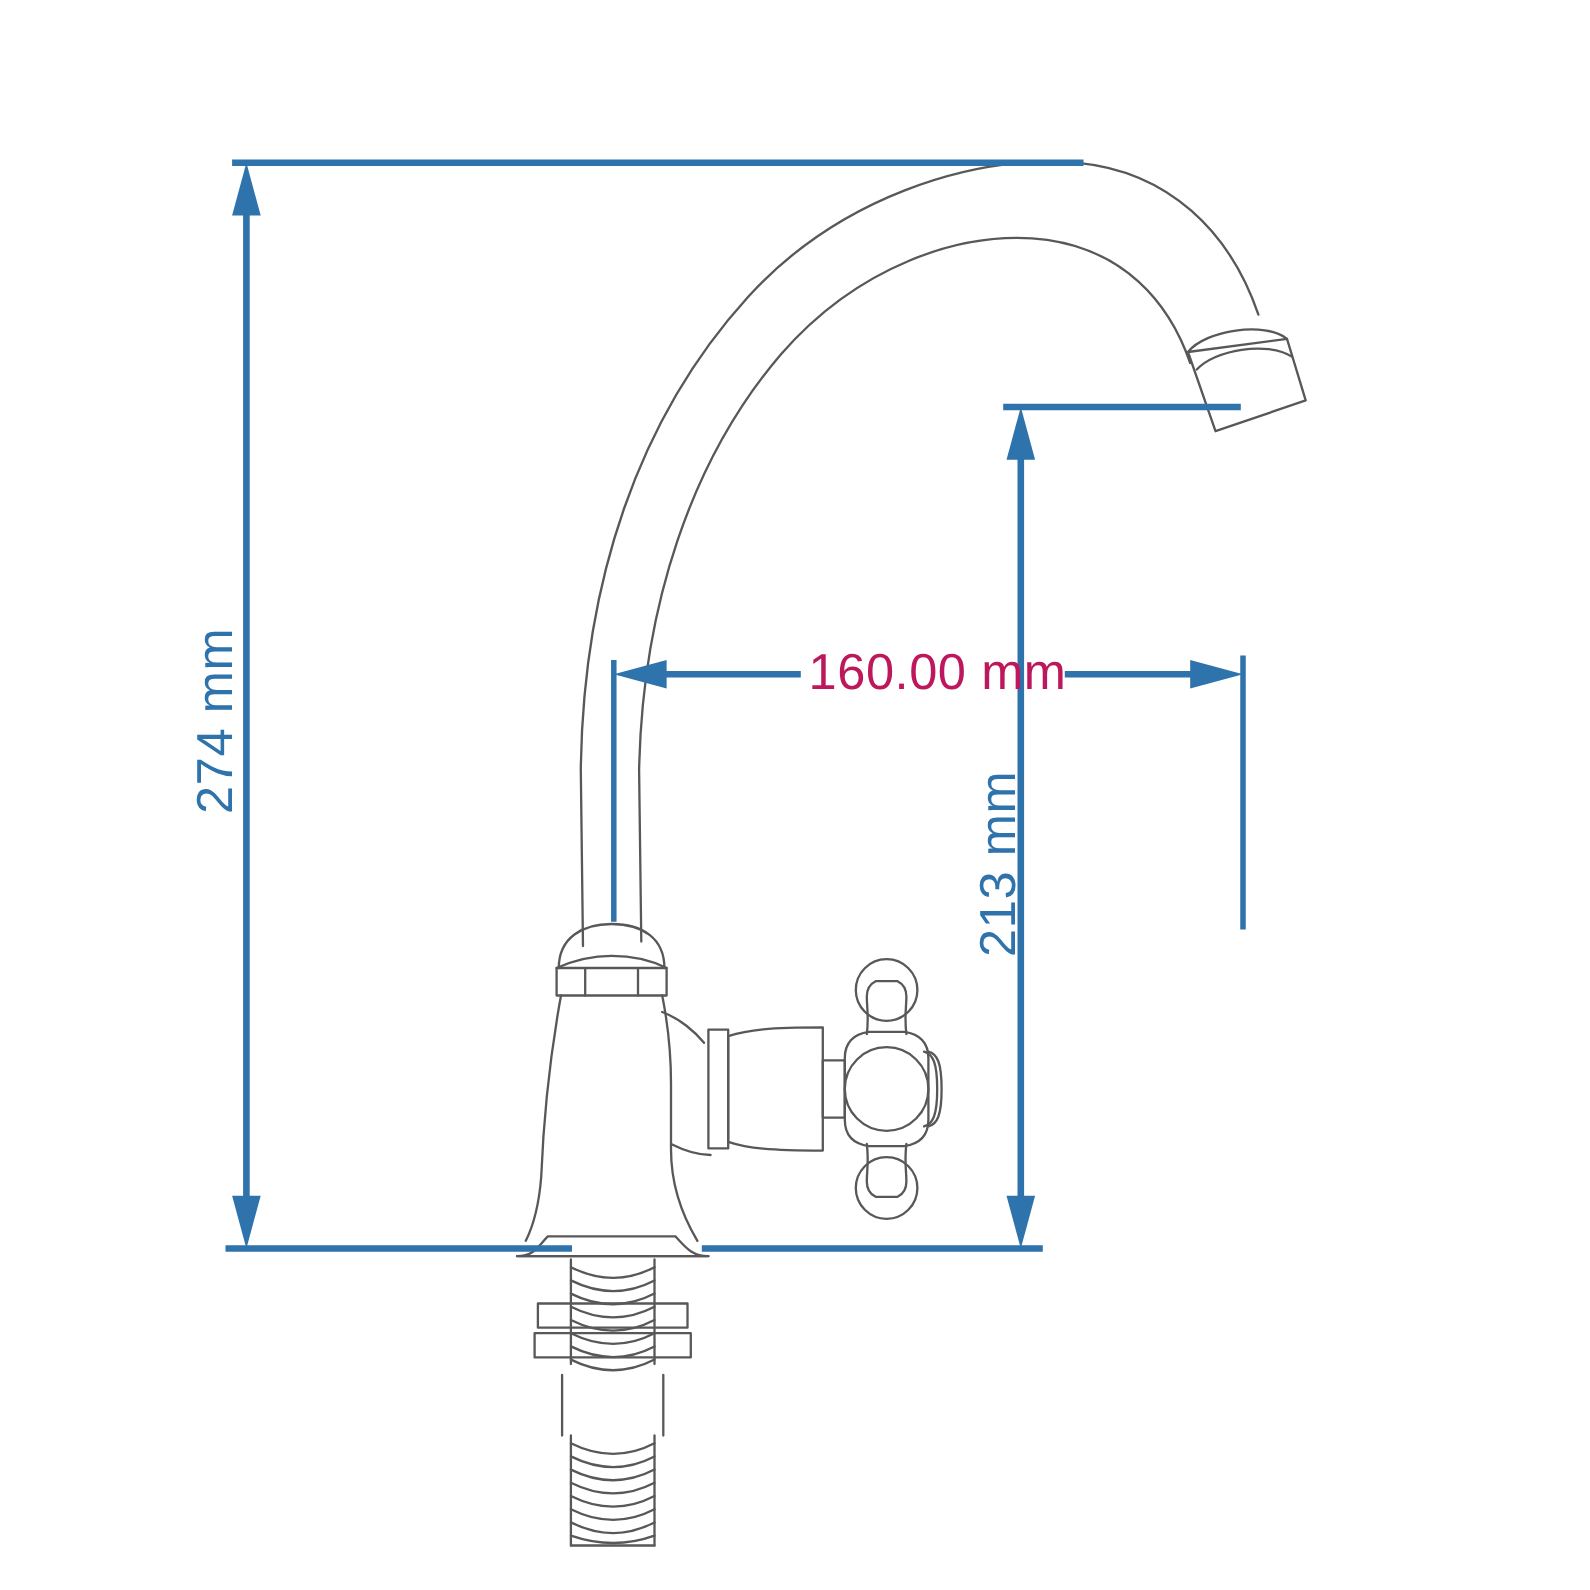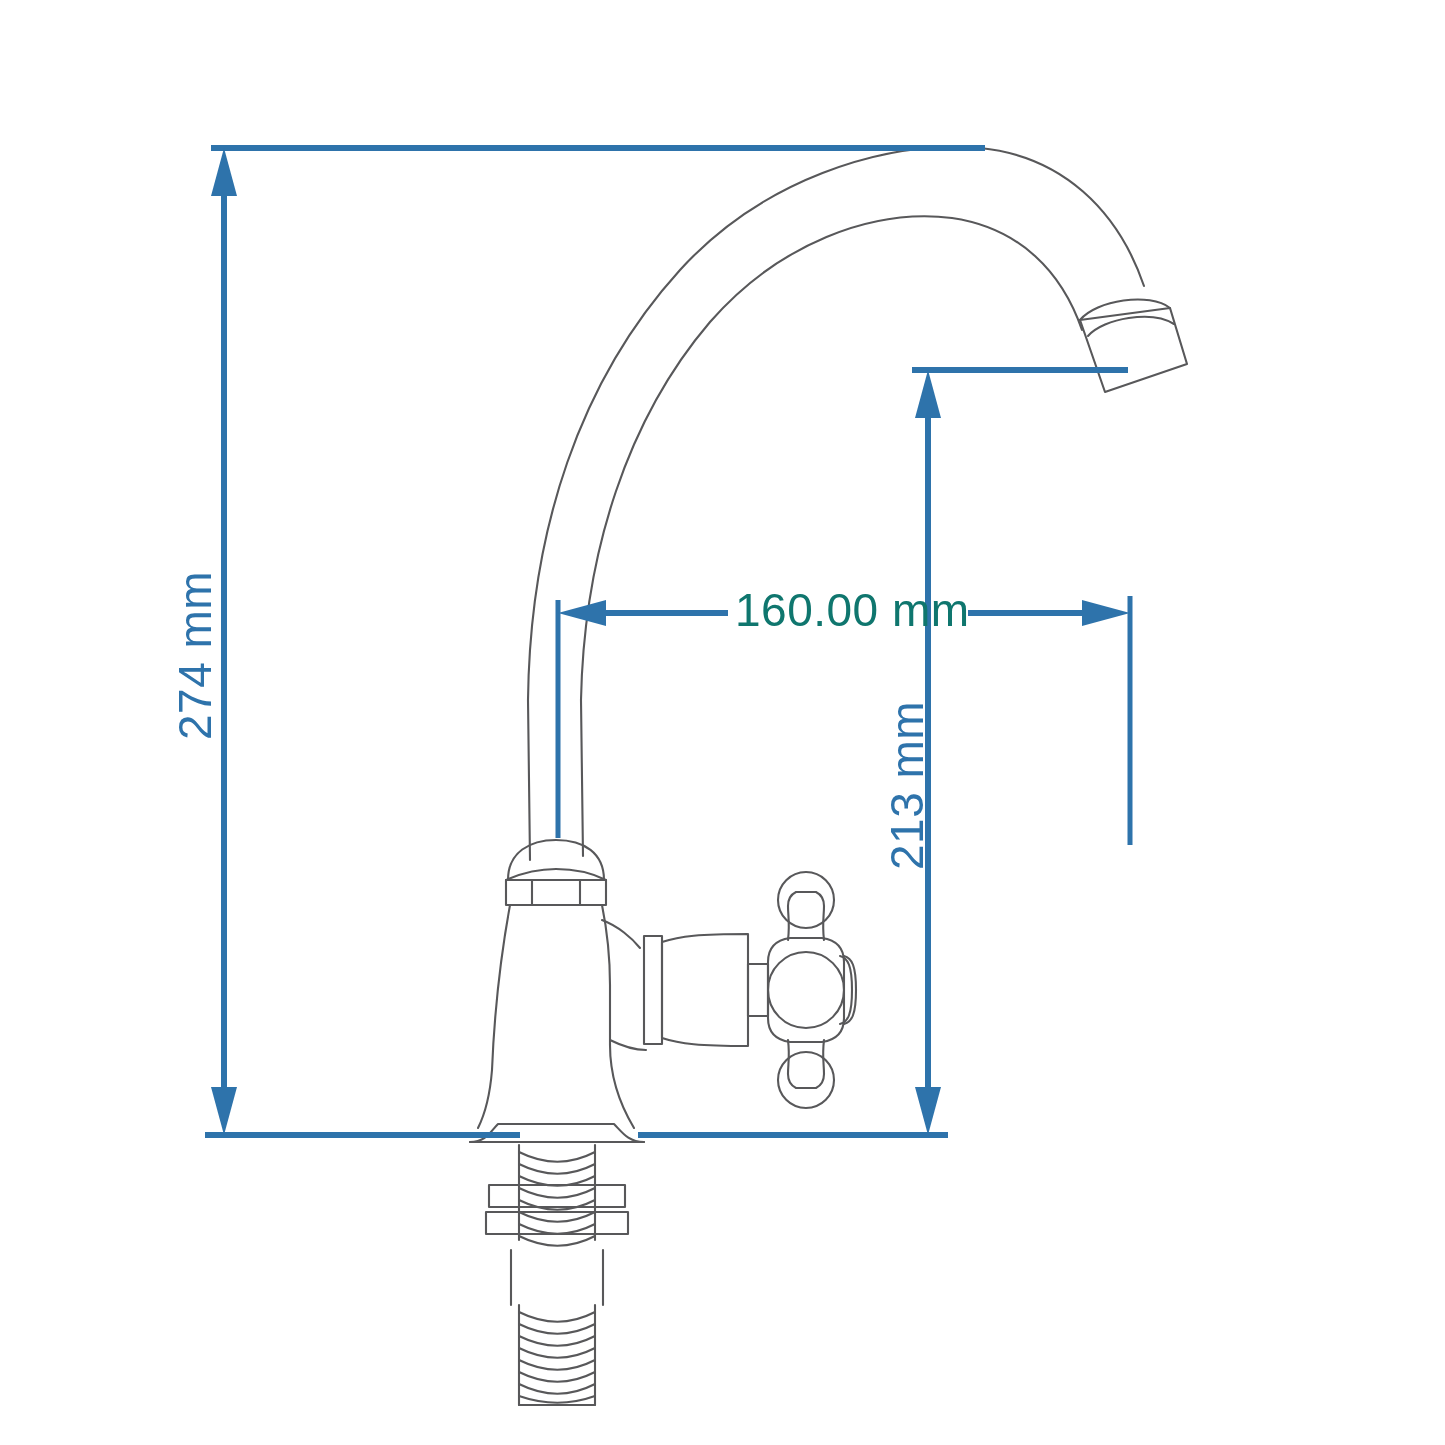--- a/index.html
+++ b/index.html
@@ -222,17 +222,17 @@
         <line x1="638" y1="1135" x2="948" y2="1135"></line>
         <line x1="928" y1="387" x2="928" y2="1118"></line>
         <polygon points="928,370 941,418 915,418" stroke="none"></polygon>
         <polygon points="928,1135 941,1087 915,1087" stroke="none"></polygon>
       </g>
     </g>
   </svg>
 
   <div class="dim-label" id="label-height" style="color:#2e73ab;">274 mm</div>
 
-  <div class="dim-label" id="label-reach" style="color:#0f766e;">160.00 mm</div>
+  <div class="dim-label" id="label-reach" style="color:#be185d;">160.00 mm</div>
 
   <div class="dim-label" id="label-spout-height" style="color:#2e73ab;">213 mm</div>
 
 </div>
 
 </body></html>

